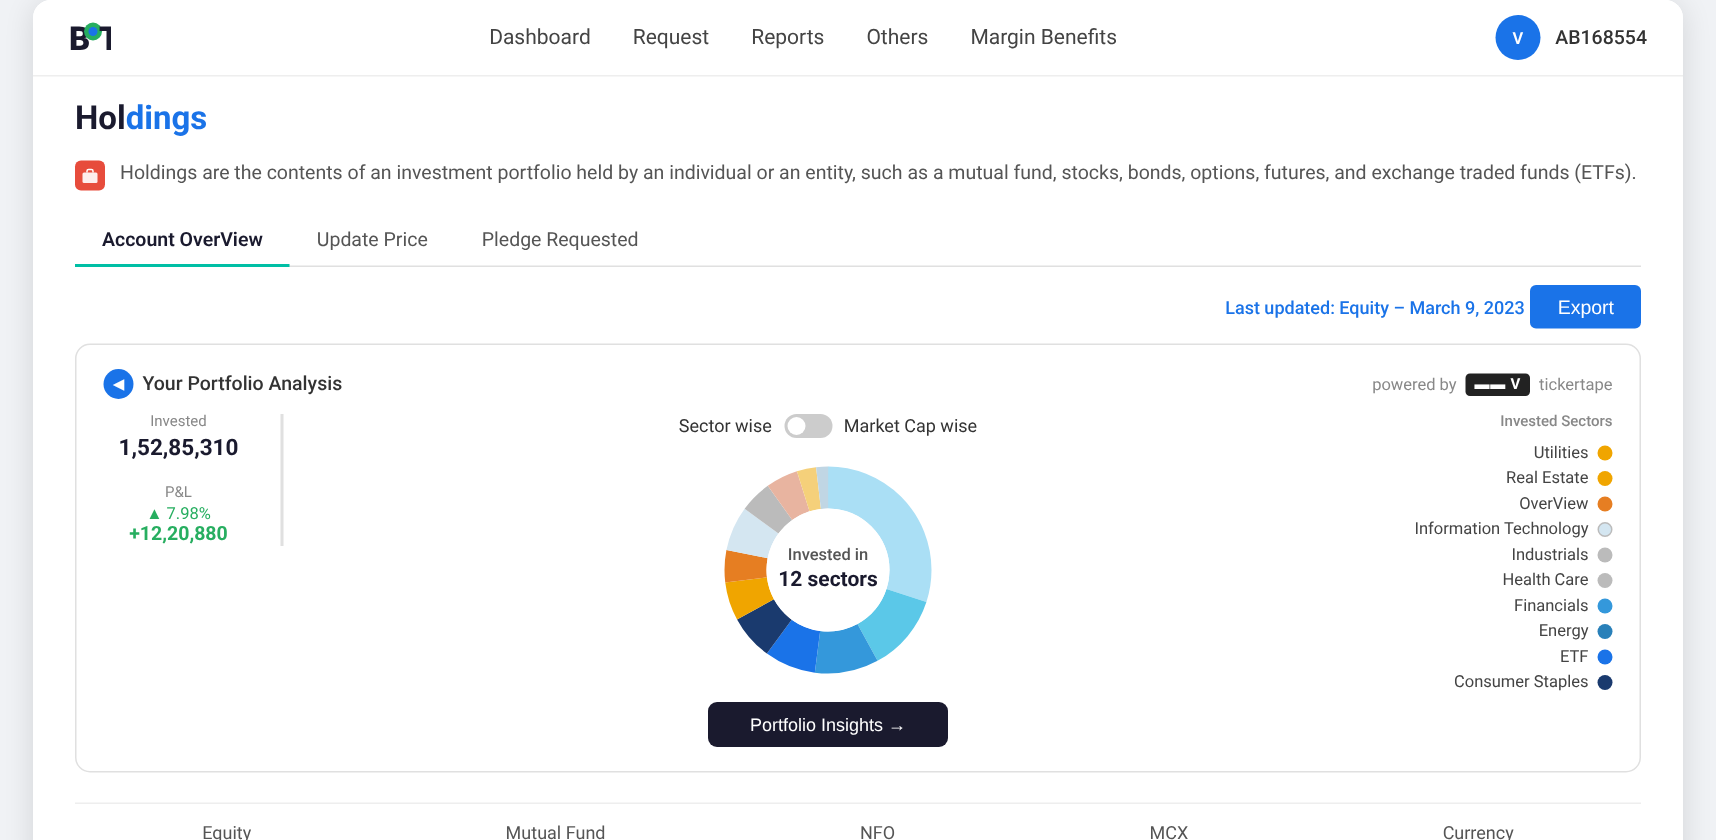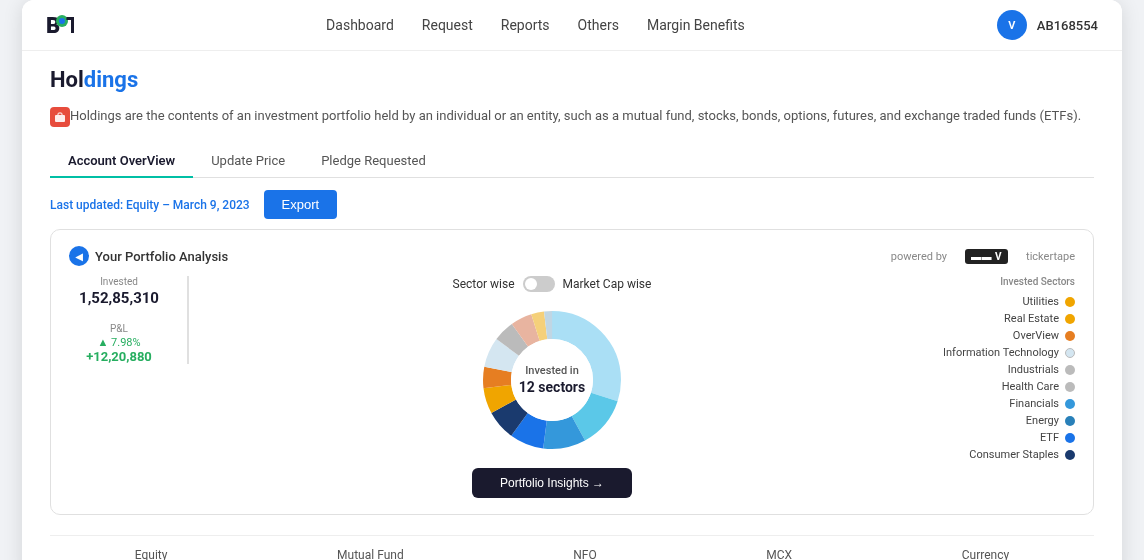--- a/index.html
+++ b/index.html
@@ -83,20 +83,21 @@
       font-weight: 700;
       color: #1a1a2e;
       margin-bottom: 14px;
     }
     .page-title span {
       color: #1a73e8;
     }
     .info-banner {
       display: flex;
       align-items: flex-start;
+      gap: 10px;
       font-size: 13px;
       color: #555;
       margin-bottom: 18px;
       line-height: 1.5;
     }
     .info-icon {
       width: 20px;
       height: 20px;
       background: #e74c3c;
       border-radius: 4px;
@@ -123,22 +124,23 @@
       margin-bottom: -1px;
     }
     .tab.active {
       color: #1a1a2e;
       border-bottom-color: #00bfa5;
       font-weight: 600;
     }
     
     .toolbar-row {
       display: flex;
-      align-items: center;
-      gap: 14px;
+      justify-content: flex-end;
+      align-items: center;
+      gap: 4px;
       margin-bottom: 10px;
     }
     .last-updated {
       font-size: 12px;
       color: #555;
     }
     .last-updated span {
       color: #1a73e8;
       font-weight: 500;
     }
@@ -182,21 +184,21 @@
       background: #1a73e8;
       color: #fff;
       display: flex;
       align-items: center;
       justify-content: center;
       font-size: 10px;
     }
     .tickertape-brand {
       display: flex;
       align-items: center;
-      gap: 18px;
+      gap: 6px;
       font-size: 11px;
       color: #888;
     }
     .tt-logo {
       background: #222;
       color: #fff;
       font-size: 10px;
       font-weight: 700;
       padding: 2px 6px;
       border-radius: 3px;

